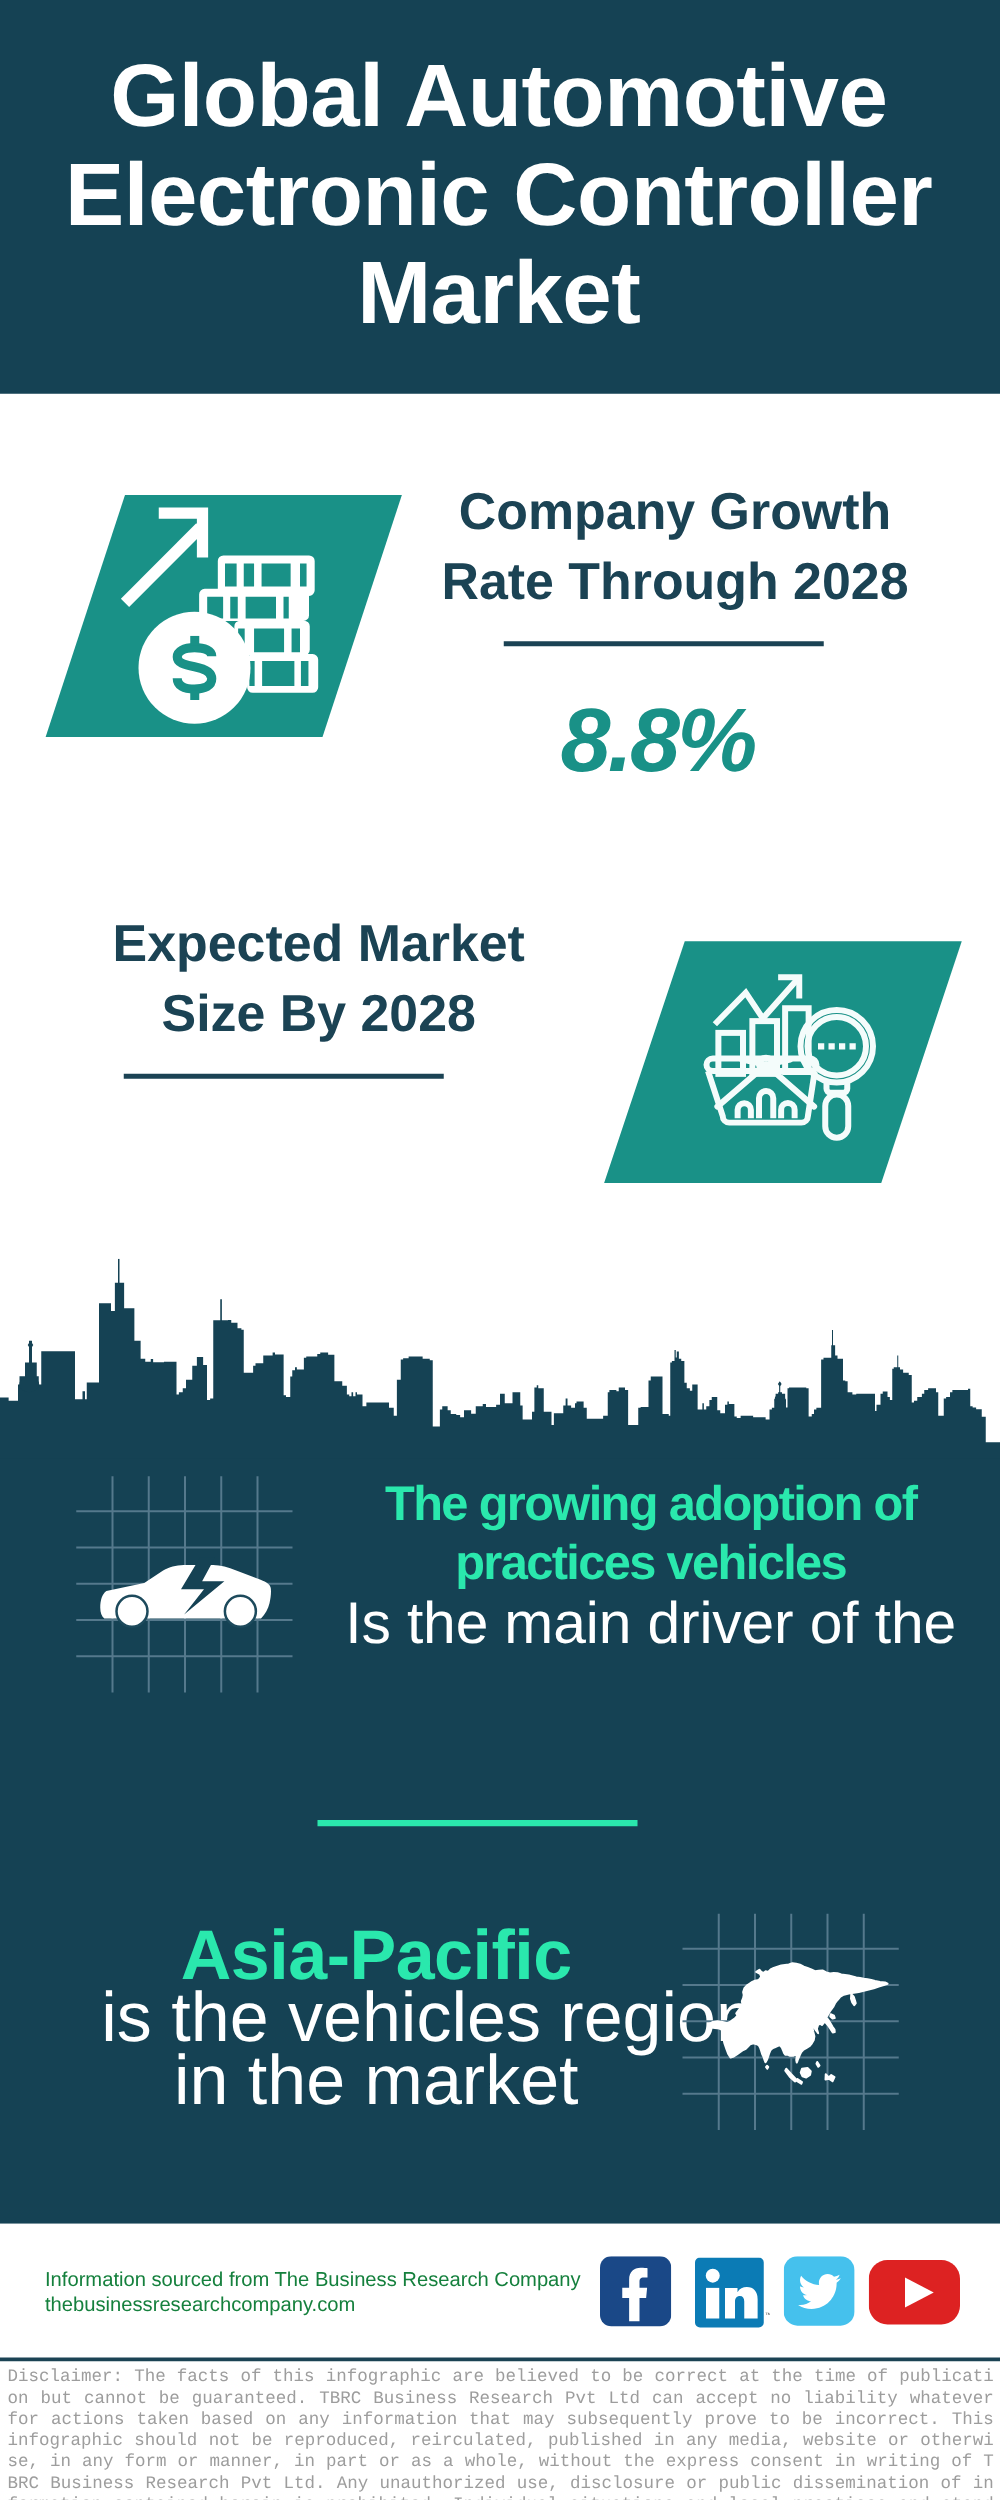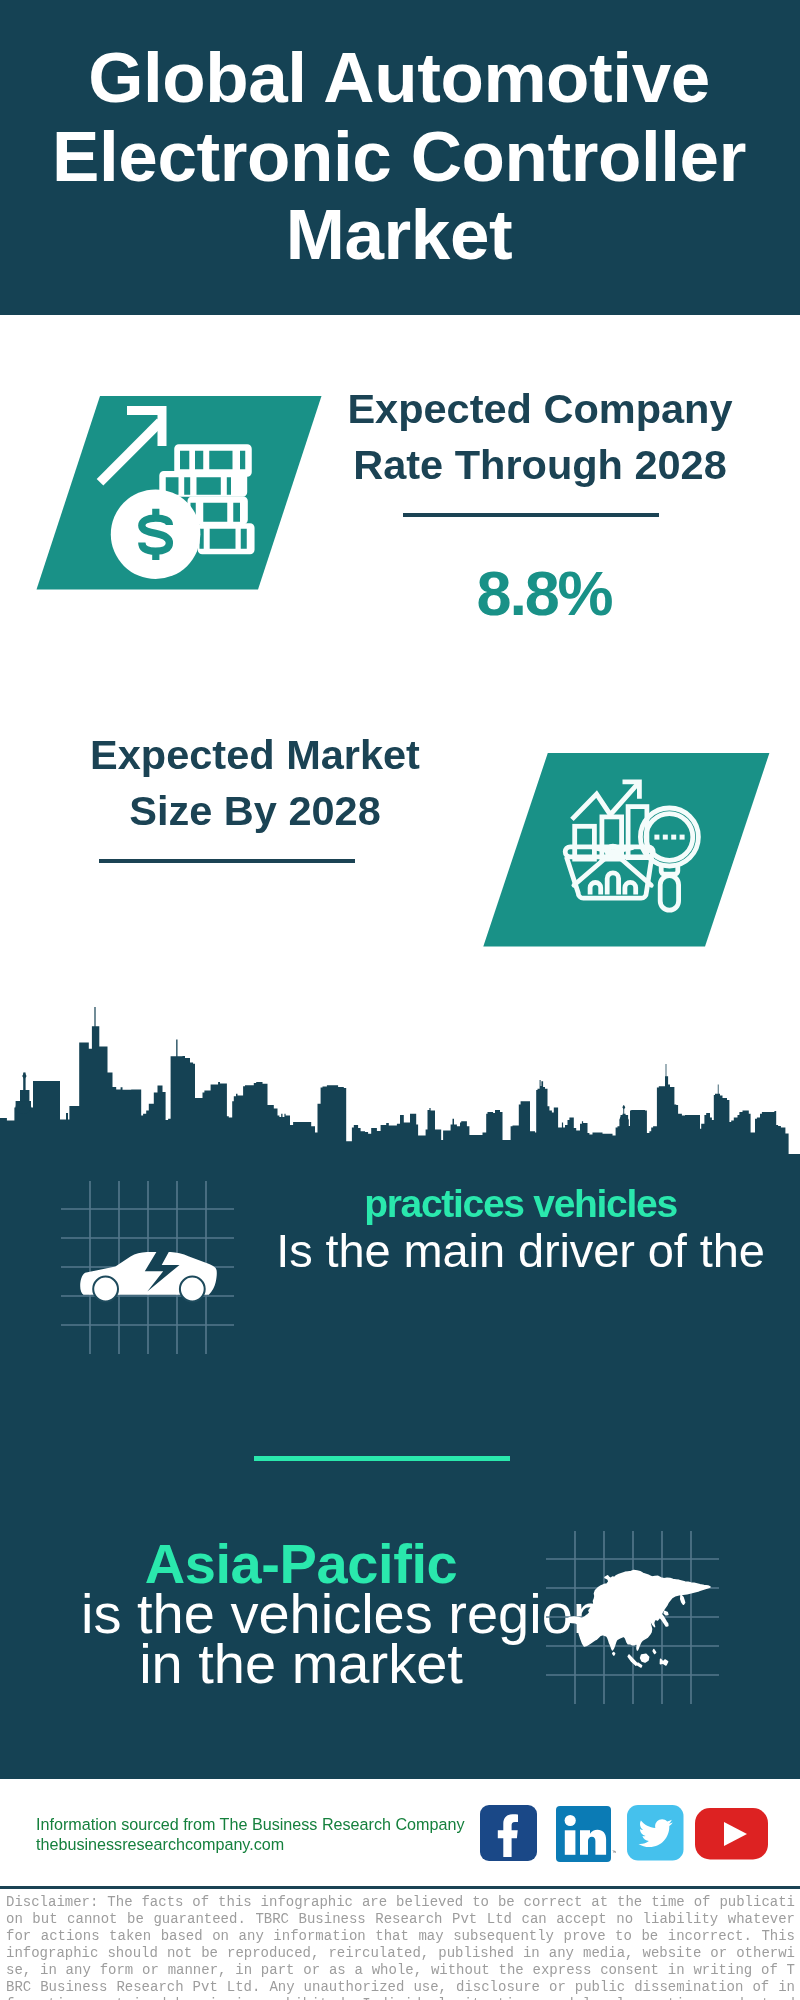--- a/index.html
+++ b/index.html
@@ -75,25 +75,25 @@
                C111.8,140 117,141.8 125.6,143.4
                C134,145 139.4,147.5 139.4,153
                C139.4,158.5 134,161.2 125.6,161.2
                C117,161.2 111.8,158.5 111.8,152.5"></path>
     </g>
     <rect x="122.2" y="118.75" width="7.2" height="7.5" fill="#199187"></rect>
     <rect x="122.2" y="162.5" width="7.2" height="7.5" fill="#199187"></rect>
   </svg>
 
   <div class="abs stat-label" style="left:340px;top:380.5px;width:400px;">
-    <div>Expected Company</div>
+    <div>Company Growth</div>
     <div>Rate Through 2028</div>
   </div>
   <div class="abs stat-rule" style="left:403px;top:513px;width:256px;"></div>
-  <div class="abs stat-value" style="left:344px;top:548px;width:400px;font-size:63px;line-height:91px;letter-spacing:-2.2px;">8.8%</div>
+  <div class="abs stat-value" style="left:326px;top:548px;width:400px;font-size:72px;line-height:91px;letter-spacing:-2.2px;font-style:italic;">8.8%</div>
 
   <div class="abs stat-label" style="left:55px;top:726.5px;width:400px;">
     <div>Expected Market</div>
     <div>Size By 2028</div>
   </div>
   <div class="abs stat-rule" style="left:99px;top:859px;width:256px;"></div>
 
   <svg class="abs" style="left:477px;top:747px;" width="300" height="206" viewBox="0 0 300 206">
     <polygon points="70.8,6 292.4,6 228,199.4 6.3,199.4" fill="#199187"></polygon>
     <g fill="none" stroke="#f4fcfb" stroke-width="4.8" stroke-linejoin="miter">
@@ -174,20 +174,21 @@
         C217.1,1273.6 216.6,1278.2 215.6,1282.6
         C214.6,1287.0 212.3,1291.2 208.8,1294.8
         Z"></path>
       <circle cx="105.6" cy="1289" r="12.4" fill="#ffffff" stroke="#1d4a5c" stroke-width="2"></circle>
       <circle cx="192.3" cy="1289" r="12.4" fill="#ffffff" stroke="#1d4a5c" stroke-width="2"></circle>
       <path fill="#154254" d="M160,1246 L144.8,1271.3 H163.2 L147.3,1291.6 L179.5,1264.9 H161.7 L172,1246 Z"></path>
     </g>
   </svg>
 
   <div id="ev-text" class="abs insight" style="left:270px;top:1179.5px;width:501px;line-height:47px;white-space:nowrap;">
+    <div class="hl">The growing adoption of</div>
     <div class="hl">practices vehicles</div>
     <div class="bd">Is the main driver of the</div>
   </div>
 
   <div id="greenrule" class="abs"></div>
 
   <div id="asia-text" class="abs insight" style="left:81px;top:1539px;width:440px;font-size:56px;line-height:50px;white-space:nowrap;">
     <div class="hl">Asia-Pacific</div>
     <div class="bd">is the vehicles region</div>
     <div class="bd">in the market</div>

